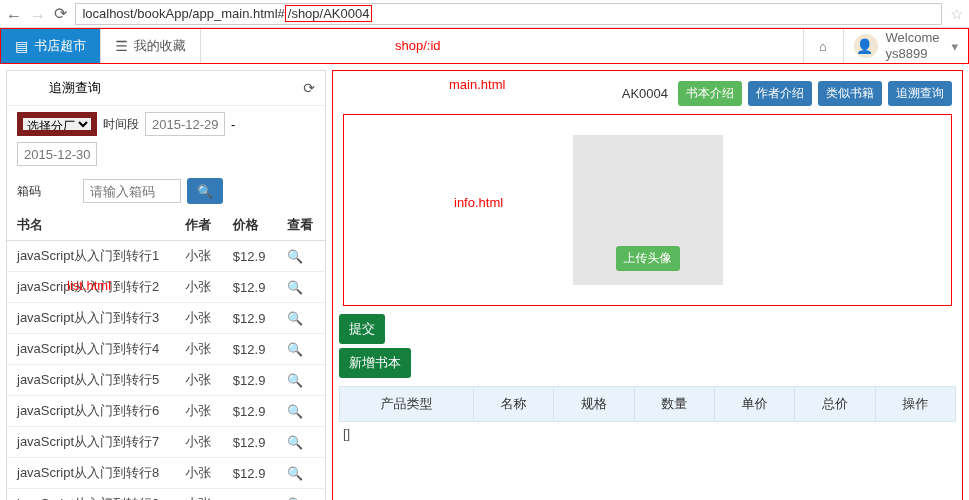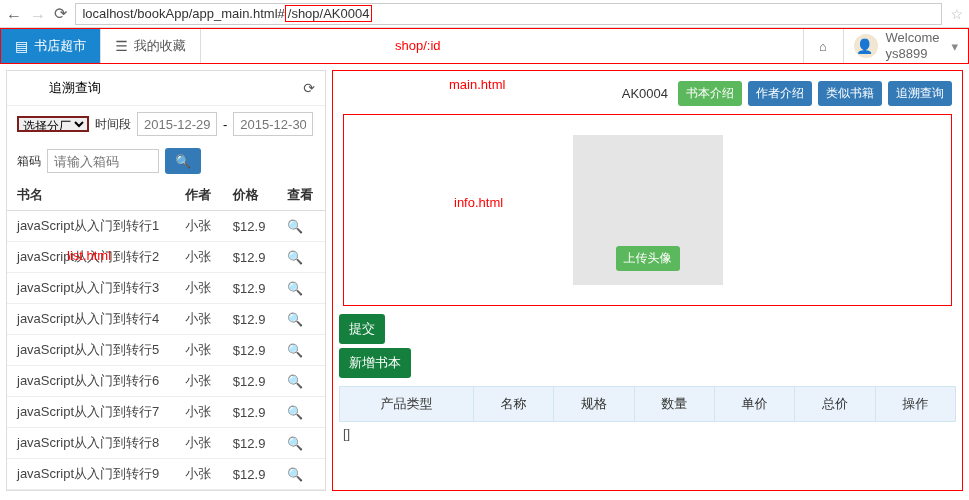--- a/index.html
+++ b/index.html
@@ -19,21 +19,21 @@
 .user-box { display: flex; align-items: center; gap: 8px; padding: 0 10px; border-left: 1px solid #ddd; }
 .avatar-sm { width: 24px; height: 24px; border-radius: 50%; background: #f0e6d2; display: flex; align-items: center; justify-content: center; font-size: 14px; }
 .user-text { display: flex; flex-direction: column; font-size: 11px; color: #666; line-height: 1.2; }
 .caret { color: #888; margin-left: 4px; }
 .main-area { display: flex; padding: 6px; gap: 6px; }
 .left-panel { width: 320px; border: 1px solid #ddd; }
 .panel-head { display: flex; justify-content: space-between; align-items: center; padding: 8px 10px; border-bottom: 1px solid #eee; }
 .panel-title { font-size: 13px; margin-left: 32px; }
 .refresh { color: #555; font-size: 14px; cursor: pointer; }
 .filters { padding: 6px 10px; display: flex; flex-wrap: wrap; gap: 6px; align-items: center; }
-.sel { border: 2px solid #7f1d1d; height: 16px; font-size: 12px; }
+.sel { border: 6px solid #7f1d1d; height: 24px; font-size: 12px; }
 .lbl { font-size: 12px; color: #333; }
 .input-sm { border: 1px solid #ccc; height: 24px; padding: 0 6px; width: 80px; color: #888; }
 .btn-blue { background: #337ab7; color: #fff; border: none; height: 26px; padding: 0 10px; border-radius: 3px; cursor: pointer; }
 .btn-green { background: #5cb85c; color: #fff; border: none; padding: 4px 8px; border-radius: 3px; font-size: 12px; cursor: pointer; }
 .btn-blue-sm { background: #337ab7; color: #fff; border: none; padding: 4px 8px; border-radius: 3px; font-size: 12px; cursor: pointer; }
 table.list { width: 100%; border-collapse: collapse; }
 table.list th { text-align: left; padding: 6px 10px; border-bottom: 1px solid #ddd; font-weight: bold; color: #333; }
 table.list td { padding: 6px 10px; border-bottom: 1px solid #eee; color: #444; }
 .search-ico { color: #337ab7; cursor: pointer; }
 .right-panel { flex: 1; border: 1px solid red; padding: 6px; position: relative; }
@@ -94,21 +94,21 @@
     </div>
     <div class="filters">
       <select class="sel"><option>选择分厂</option></select>
       <span class="lbl">时间段</span>
       <input class="input-sm" placeholder="2015-12-29" style="">
       <span>-</span>
       <input class="input-sm" placeholder="2015-12-30" style="">
     </div>
     <div class="filters">
       <span class="lbl">箱码</span>
-      <input class="input-sm" style="width: 112px;" placeholder="请输入箱码">
+      <input class="input-sm" style="width: 98px; margin-left: 36px;" placeholder="请输入箱码">
       <button class="btn-blue"><span>🔍</span></button>
     </div>
     <div style="position:relative">
       <div class="annot" style="top:68px;left:60px">list.html</div>
       <table class="list">
         <thead>
             <tr>
           <th>书名</th>
           <th>作者</th>
           <th>价格</th>

